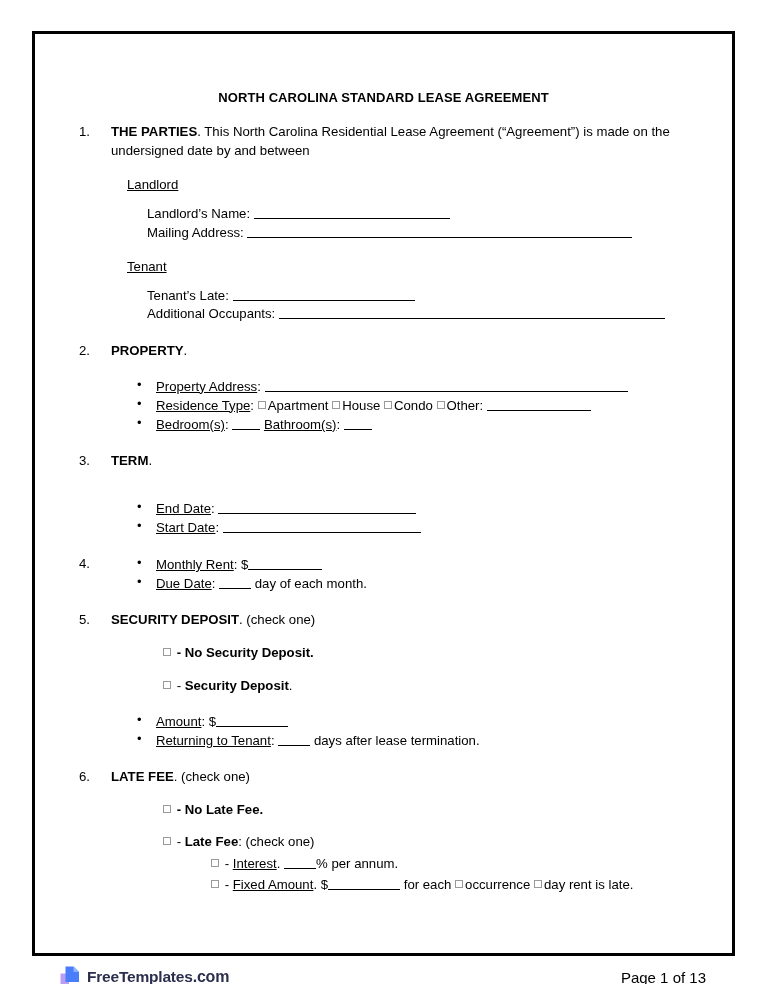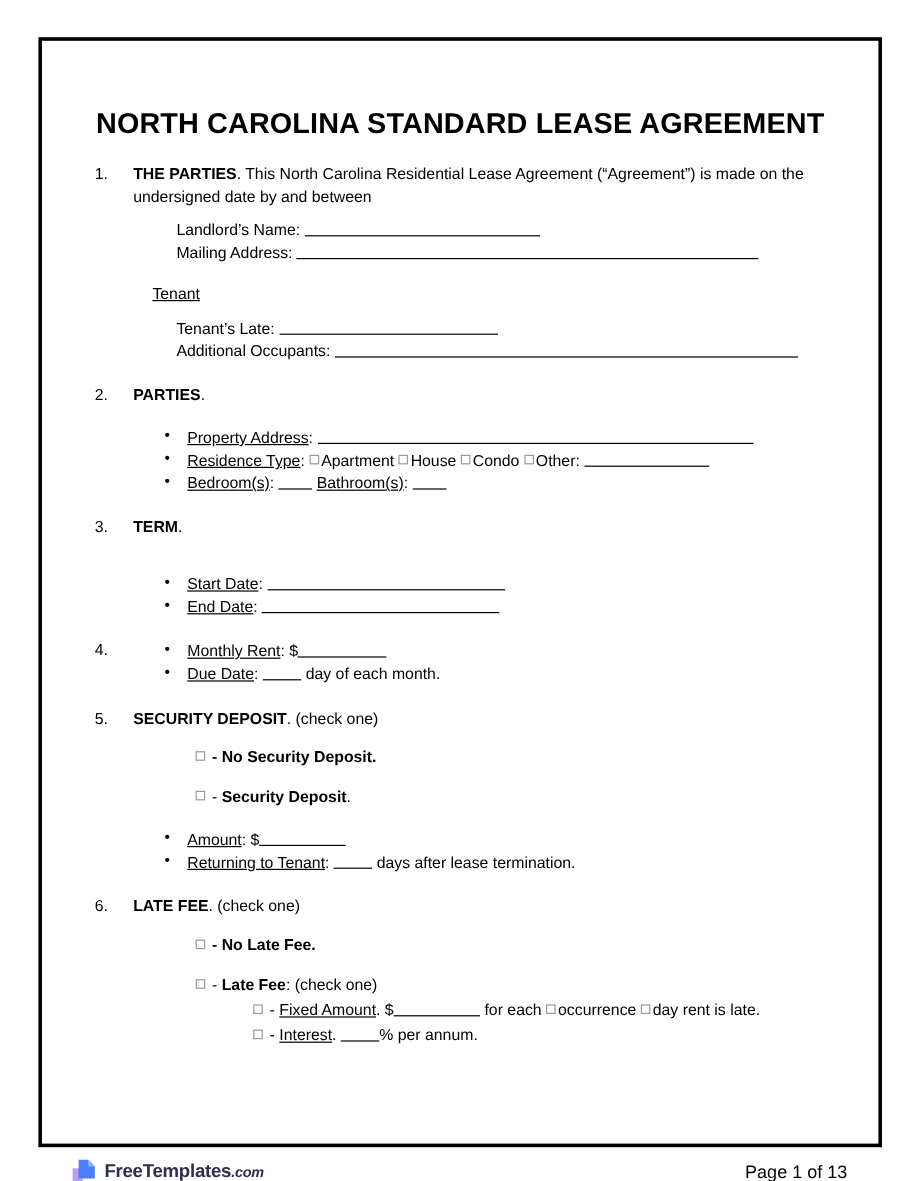--- a/index.html
+++ b/index.html
@@ -29,21 +29,21 @@
   .page-inner {
     position: relative;
     width: 100%;
     height: 100%;
     box-sizing: border-box;
     padding: 0;
   }
 
   .doc-title {
     text-align: center;
-    font-size: 24px;
+    font-size: 13px;
     font-weight: bold;
     letter-spacing: 0.1px;
     margin: 56px 0 0 0;
     padding: 0 20px;
   }
 
   .body-area {
     padding: 0 36px 0 44px;
     font-size: 13.2px;
     line-height: 1.42;
@@ -180,78 +180,78 @@
     position: relative;
     flex: none;
   }
   .logo-text {
     font-size: 15.5px;
     font-weight: bold;
     color: #2b2e4d;
     letter-spacing: -0.2px;
   }
   .logo-text .dotcom {
-    font-size: 12px;
+    font-size: 16px;
     font-weight: bold;
     color: #2b2e4d;
-    font-style: italic;
   }
   .page-num {
     font-size: 15px;
     color: #000;
   }
 </style>
 </head>
 <body>
 
 <div class="page-frame">
  <div class="page-inner">
 
   <div class="doc-title">NORTH CAROLINA STANDARD LEASE AGREEMENT</div>
 
   <div class="body-area">
 
     <div class="section">
       <span class="num">1.</span>
       <div class="para sec-head"><b>THE PARTIES</b><span>. This North Carolina Residential Lease Agreement (“Agreement”) is made on the undersigned date by and between</span></div>
 
+      <div class="subhead">Landlord</div>
 
       <div class="field-block">
         <div class="field-line"><span>Landlord’s Name:</span> <span class="rule r-name"></span></div>
         <div class="field-line"><span>Mailing Address:</span> <span class="rule r-addr"></span></div>
       </div>
 
       <div class="subhead">Tenant</div>
 
       <div class="field-block">
         <div class="field-line"><span>Tenant’s Late:</span> <span class="rule r-tname"></span></div>
         <div class="field-line"><span>Additional Occupants:</span> <span class="rule r-occ"></span></div>
       </div>
     </div>
 
     <div class="section">
       <span class="num">2.</span>
-      <div class="sec-head"><b>PARTIES</b><span>.</span></div>
+      <div class="sec-head"><b>PROPERTY</b><span>.</span></div>
 
       <ul class="bul lvl1">
         <li><u class="lbl">Property Address</u><span>:</span> <span class="rule r-prop"></span></li>
         <li><u class="lbl">Residence Type</u><span>:</span> <span class="cb"></span><span>Apartment</span> <span class="cb"></span><span>House</span> <span class="cb"></span><span>Condo</span> <span class="cb"></span><span>Other:</span> <span class="rule r-other"></span></li>
         <li><u class="lbl">Bedroom(s)</u><span>:</span> <span class="rule r-tiny"></span> <u class="lbl">Bathroom(s)</u><span>:</span> <span class="rule r-tiny"></span></li>
       </ul>
     </div>
 
     <div class="section">
       <span class="num">3.</span>
       <div class="sec-head"><b>TERM</b><span>.</span></div>
 
       <div class="spacer-12"></div>
 
       <ul class="bul lvl1">
+        <li><u class="lbl">End Date</u><span>:</span> <span class="rule r-date"></span></li>
         <li><u class="lbl">Start Date</u><span>:</span> <span class="rule r-date"></span></li>
-        <li><u class="lbl">End Date</u><span>:</span> <span class="rule r-date"></span></li>
       </ul>
     </div>
 
     <div class="section">
       <span class="num">4.</span>
 
       <ul class="bul lvl1">
         <li><u class="lbl">Monthly Rent</u><span>: $</span><span class="rule r-money"></span></li>
         <li><u class="lbl">Due Date</u><span>:</span> <span class="rule r-days"></span> <span>day of each month.</span></li>
       </ul>
@@ -272,23 +272,23 @@
     </div>
 
     <div class="section">
       <span class="num">6.</span>
       <div class="sec-head"><b>LATE FEE</b><span>. (check one)</span></div>
 
       <div class="opt-row"><span class="cb"></span> <span>- No Late Fee.</span></div>
 
       <div class="opt-row"><span class="cb"></span> <span class="dash">- </span><span>Late Fee</span><span class="plain">: (check one)</span></div>
 
+      <div class="sub-opt"><span class="cb"></span> <span>- </span><u class="lbl">Interest</u><span>.</span> <span class="rule r-pct"></span><span>% per annum.</span></div>
+
       <div class="sub-opt"><span class="cb"></span> <span>- </span><u class="lbl">Fixed Amount</u><span>. $</span><span class="rule r-money2"></span> <span>for each</span> <span class="cb"></span><span>occurrence</span> <span class="cb"></span><span>day rent is late.</span></div>
-
-      <div class="sub-opt"><span class="cb"></span> <span>- </span><u class="lbl">Interest</u><span>.</span> <span class="rule r-pct"></span><span>% per annum.</span></div>
     </div>
 
   </div>
 
   <div class="footer">
     <div class="logo">
       <span class="logo-mark">
         <svg viewBox="0 0 22 24" width="22" height="24" xmlns="http://www.w3.org/2000/svg">
           <path d="M1.5 8.5 L10 8.5 L10 22.5 L1.5 22.5 Z" fill="#b89ef5"></path>
           <path d="M6.5 1.5 L14.5 1.5 L20 7 L20 17 L6.5 17 Z" fill="#4a7dfc"></path>

